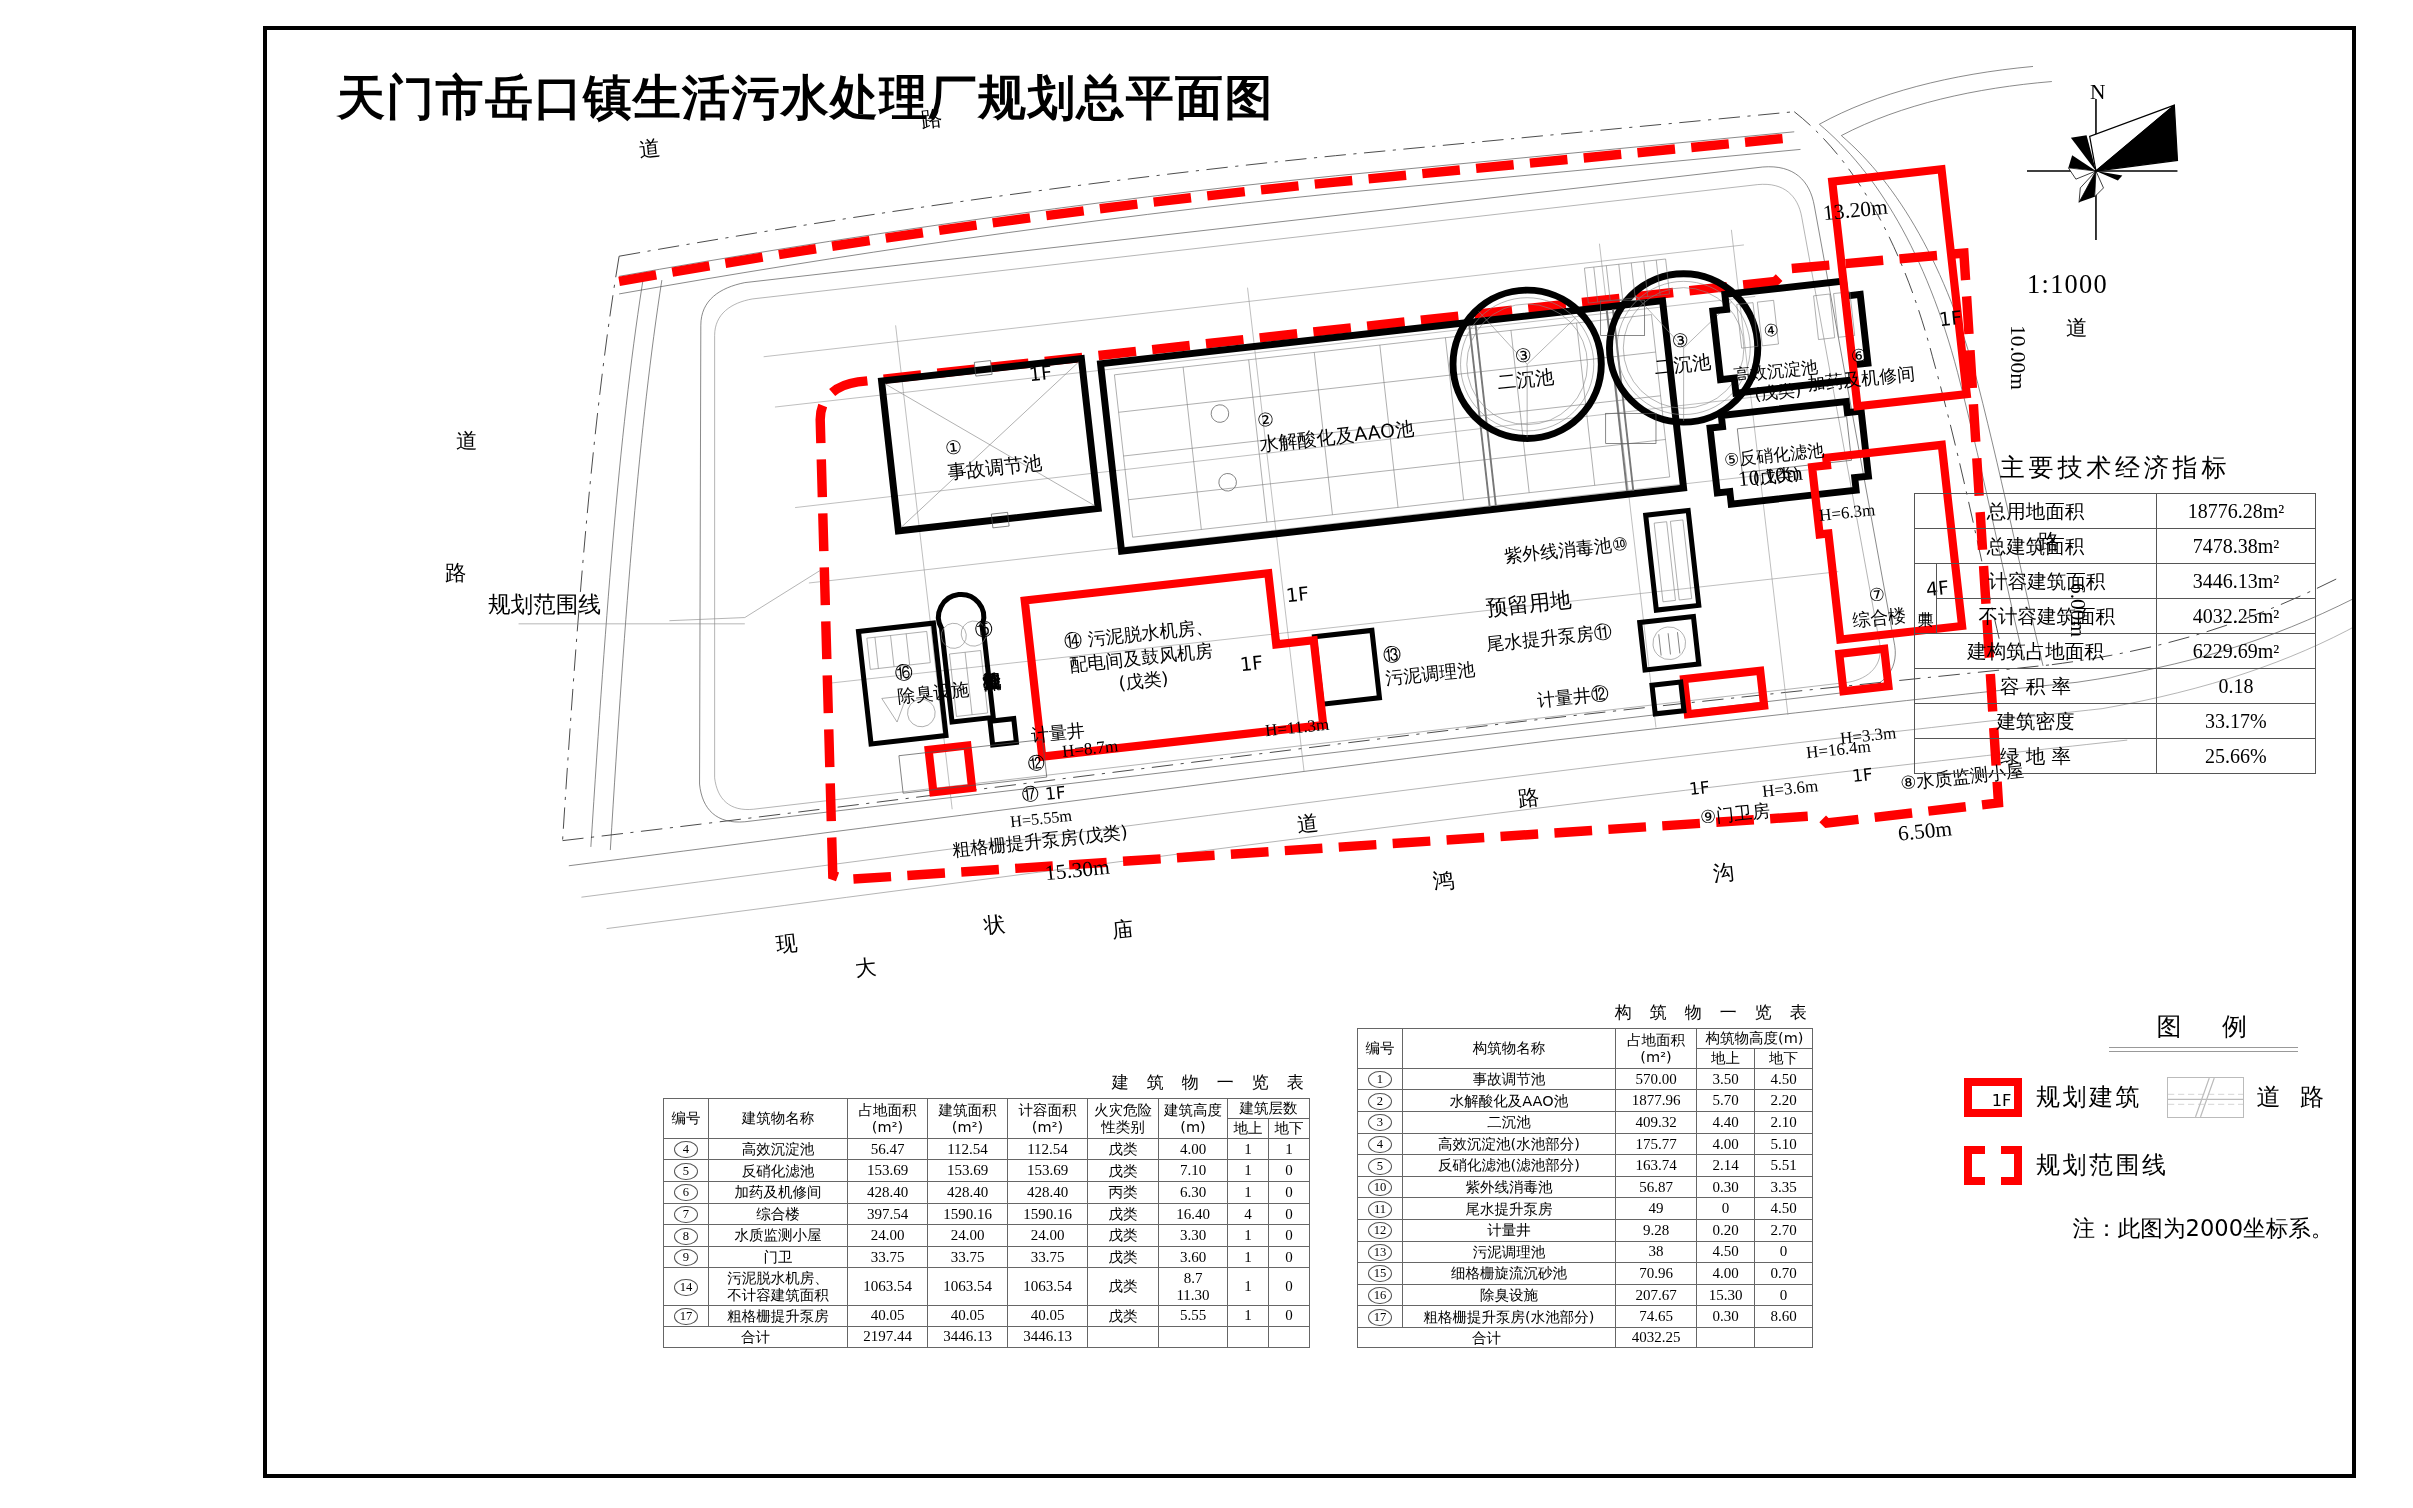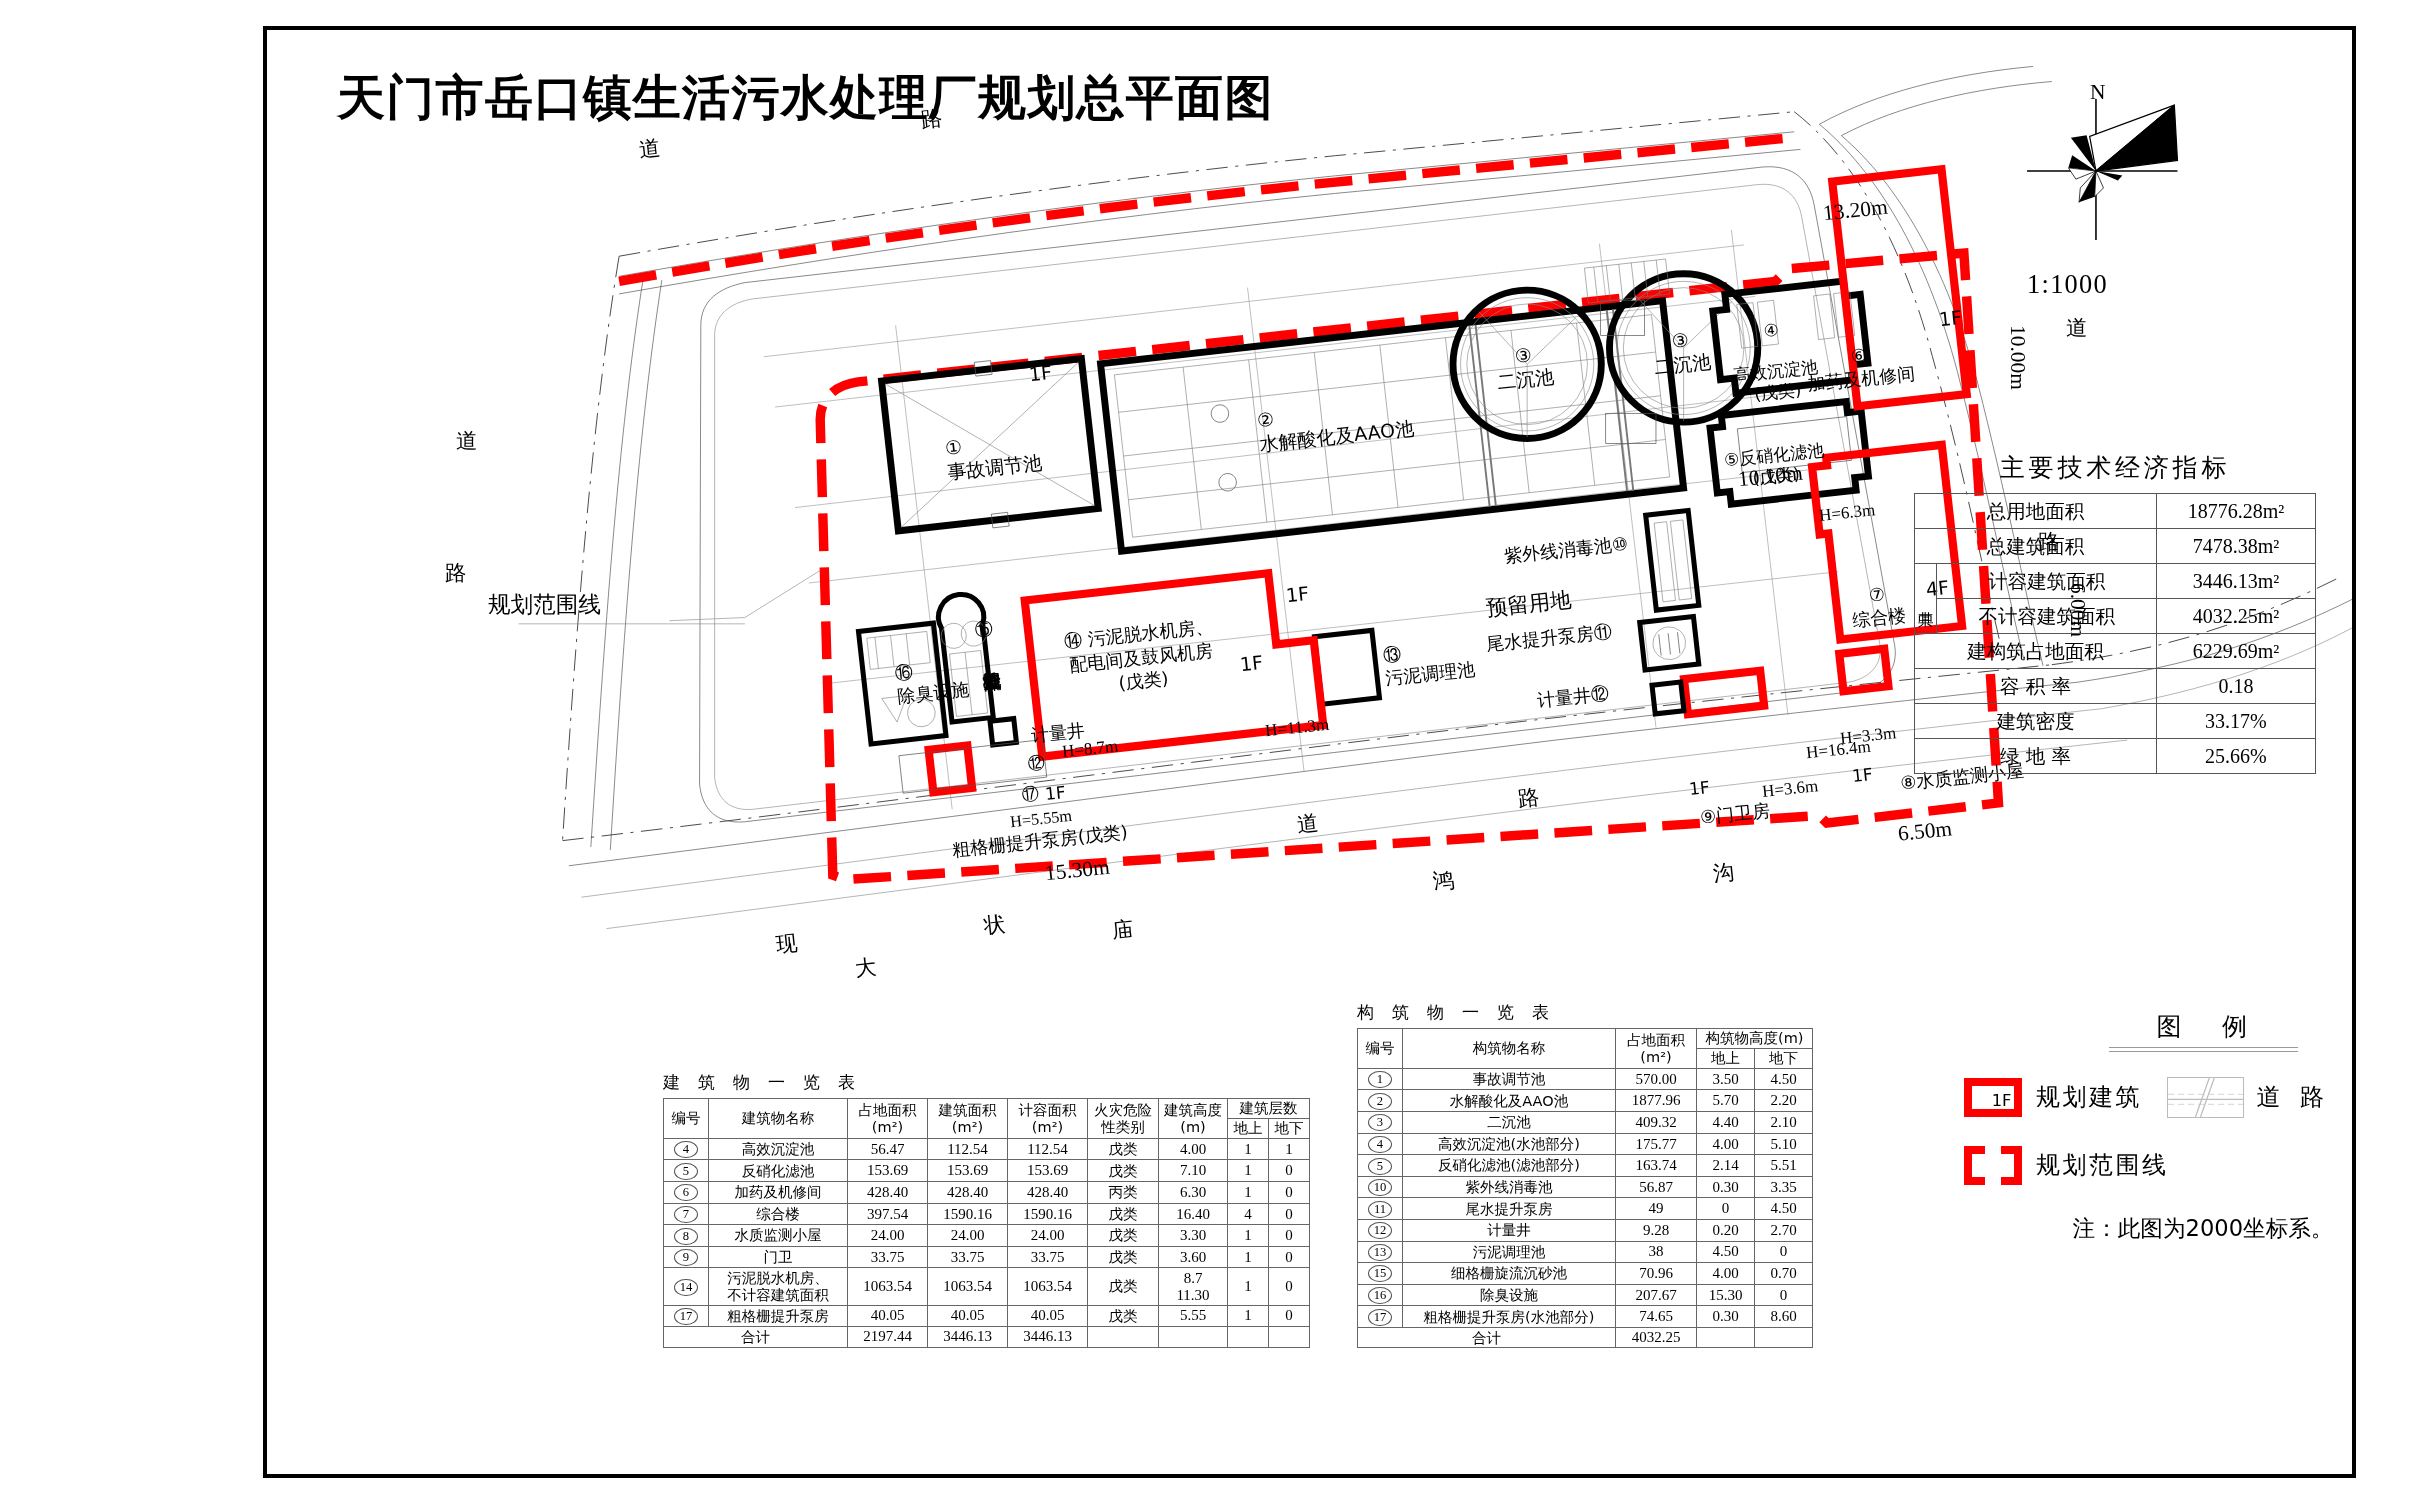--- a/index.html
+++ b/index.html
@@ -43,21 +43,21 @@
     font-family:"DejaVu Sans","Liberation Sans",sans-serif;margin-bottom:8.8px;}
   #tech table{border-collapse:collapse;width:100%;font-size:19.5px;
     font-family:"Liberation Serif",serif;border-radius:15px;}
   #tech td{border:0.6px solid #555;padding:2.5px 3.8px;height:29px;text-align:center;
     font-family:"DejaVu Sans","Liberation Sans",sans-serif;}
   #tech td.val{font-family:"Liberation Serif",serif;font-size:20px;}
   #tech td.side{width:21.4px;font-size:15.7px;padding:0;line-height:1.05;}
 
   
   .tblwrap{position:absolute;}
-  .tbltitle{text-align:left;font-size:17px;letter-spacing:6.3px;margin-bottom:3.8px;
+  .tbltitle{text-align:right;font-size:17px;letter-spacing:6.3px;margin-bottom:3.8px;
     font-family:"DejaVu Sans","Liberation Sans",sans-serif;}
   table.list{border-collapse:collapse;font-size:14.5px;
     font-family:"DejaVu Sans","Liberation Sans",sans-serif;background:#fff;}
   table.list td,table.list th{border:0.6px solid #666;text-align:center;
     padding:1.3px 2.5px;font-weight:normal;line-height:1.12;}
   table.list td.num{font-family:"Liberation Serif",serif;font-size:15px;}
   .circ{display:inline-block;border:0.6px solid #555;border-radius:50%;
     width:21.4px;height:15px;line-height:15px;font-size:12.6px;
     font-family:"Liberation Serif",serif;}
 

